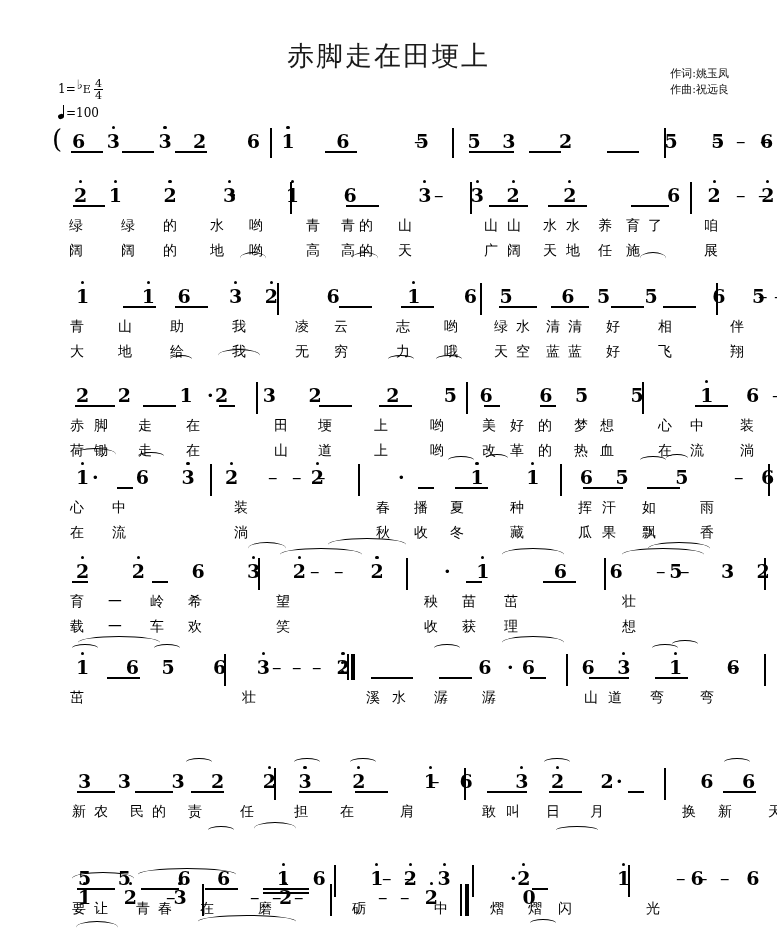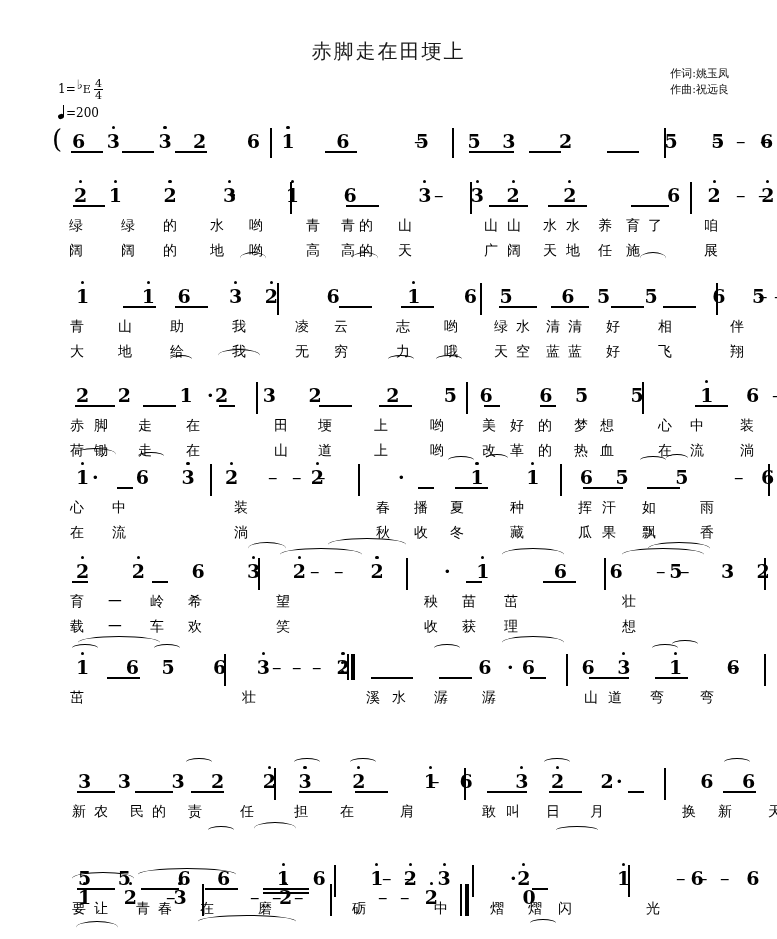--- a/index.html
+++ b/index.html
@@ -11,21 +11,21 @@
     position:relative;
     overflow:hidden;
   }
   .sheet{position:relative;width:777px;height:939px;}
 
   
   .title{
     position:absolute;top:38px;left:0;width:777px;
     text-align:center;
     font-family:"DejaVu Serif","Liberation Serif",serif;
-    font-size:20px;letter-spacing:2px;font-weight:400;color:#1a1a1a;
+    font-size:27px;letter-spacing:2px;font-weight:400;color:#1a1a1a;
   }
   .credits{
     position:absolute;top:66px;right:48px;
     font-size:11px;line-height:16px;text-align:left;color:#111;
     font-family:"DejaVu Sans","Liberation Sans",sans-serif;
   }
   .keyblock{
     position:absolute;top:78px;left:58px;
     font-size:12px;color:#000;
     font-family:"DejaVu Serif","Liberation Serif",serif;
@@ -113,21 +113,21 @@
     <div class="keyrow">
       <span class="eq">1=</span>
       <span class="flatE" style="position:relative;top:-3px;"><span>♭</span><sub style="font-size:11px;">E</sub></span>
       <span class="meter">
         <i>4</i>
         <span class="bar" style="border-top:1px solid #000;"></span>
         <i>4</i>
       </span>
     </div>
     <div class="temporow">
-      <span class="qnote"></span><span>=200</span>
+      <span class="qnote"></span><span>=100</span>
     </div>
   </div>
 
   <div class="system" style="top:132px;">
     <div class="notes">
       <span class="cell paren" style="left:0px;top:-2px;">(</span>
 
       <span class="cell num oct" style="left:20px;">6</span>
       <span class="cell num oct-up" style="left:37px;">3</span>
       <span class="beam1" style="left:19px;width:32px;top:19px;"></span>

